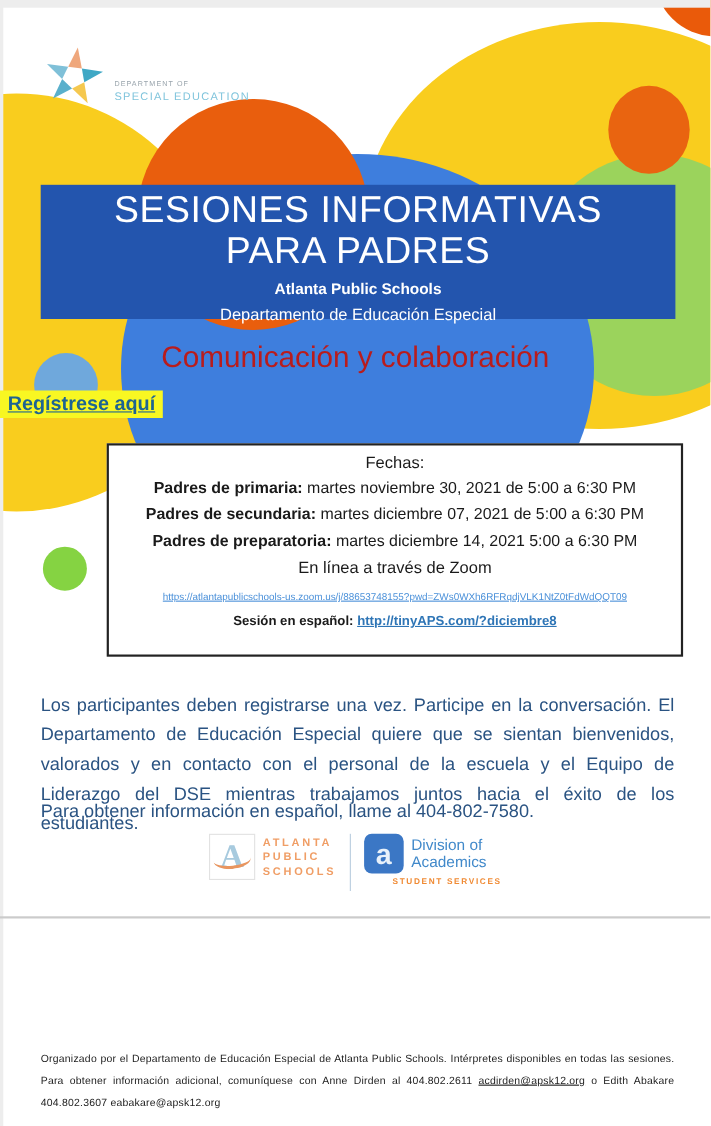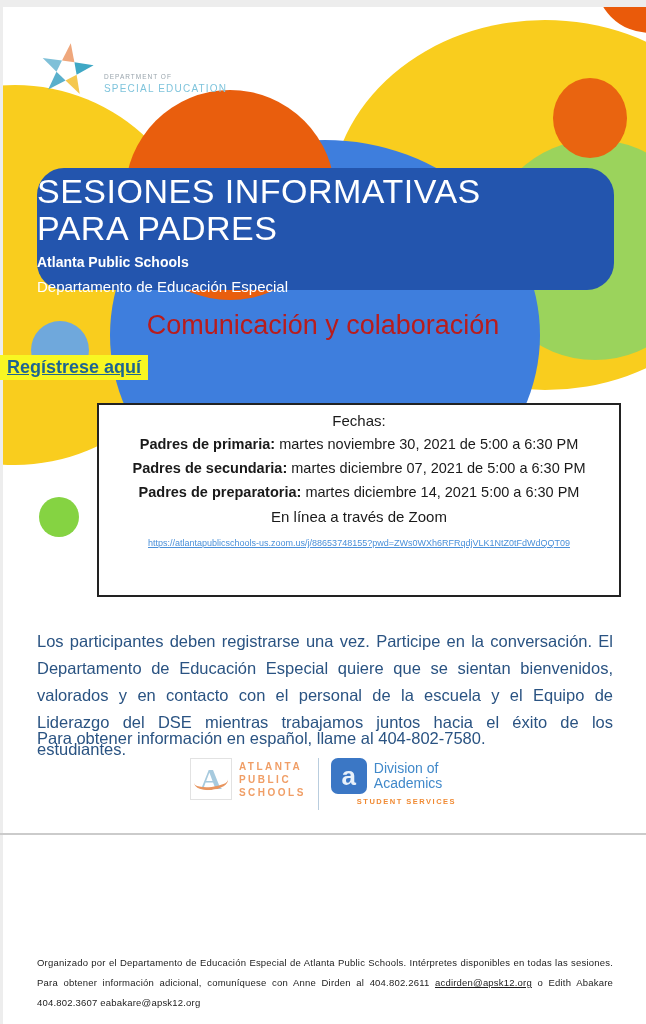--- a/index.html
+++ b/index.html
@@ -19,21 +19,21 @@
   
   .edge-top{position:absolute;left:0;top:0;width:646px;height:7px;background:#ededed;}
   .edge-left{position:absolute;left:0;top:0;width:3px;height:1024px;background:#ededed;}
   
   .dept-logo{position:absolute;left:38px;top:40px;display:flex;align-items:center;}
   .dept-text{margin-left:8px;margin-top:22px;}
   .dept-line1{font-size:6.5px;color:#9aa5ad;letter-spacing:1px;}
   .dept-line2{font-size:10px;color:#7fc4dc;letter-spacing:1.2px;margin-top:3px;}
   
   .banner{position:absolute;left:37px;top:168px;width:577px;height:122px;background:#2355ae;
-          color:#fff;text-align:left;border-radius:27px;}
+          color:#fff;text-align:center;}
   .banner-title{font-size:34px;line-height:37px;letter-spacing:0.5px;padding-top:5px;}
   .banner-sub1{font-size:14px;margin-top:7px;font-weight:bold;}
   .banner-sub2{font-size:15px;margin-top:8px;}
   
   .section-heading{position:absolute;left:0;top:310px;width:646px;text-align:center;
                    font-size:27px;color:#b91c1c;}
   .register-wrap{position:absolute;left:0;top:355px;width:646px;}
   .register-link{display:inline-block;background:#f8f722;color:#1d6492;font-weight:bold;
                  font-size:18px;text-decoration:underline;padding:2px 7px;cursor:pointer;}
   
@@ -133,20 +133,24 @@
     <div class="box-line box-item">
       <b>Padres de secundaria:</b><span> martes diciembre 07, 2021 de 5:00 a 6:30 PM</span>
     </div>
     <div class="box-line box-item">
       <b>Padres de preparatoria:</b><span> martes diciembre 14, 2021 5:00 a 6:30 PM</span>
     </div>
     <div class="box-line">En línea a través de Zoom</div>
     <div class="box-line">
       <a class="zoom-link">https://atlantapublicschools-us.zoom.us/j/88653748155?pwd=ZWs0WXh6RFRqdjVLK1NtZ0tFdWdQQT09</a>
     </div>
+    <div class="spanish-line">
+      <span>Sesión en español:</span>
+      <a class="spanish-link">http://tinyAPS.com/?diciembre8</a>
+    </div>
   </div>
 
   <div class="body-text">Los participantes deben registrarse una vez. Participe en la conversación. El Departamento de Educación Especial quiere que se sientan bienvenidos, valorados y en contacto con el personal de la escuela y el Equipo de Liderazgo del DSE mientras trabajamos juntos hacia el éxito de los estudiantes.</div>
   <div class="phone-line">Para obtener información en español, llame al 404-802-7580.</div>
 
   <div class="logos">
     <div class="aps-logo">
       <div class="aps-tile">
         <div class="aps-a">A</div>
         <div class="aps-swoosh"></div>

